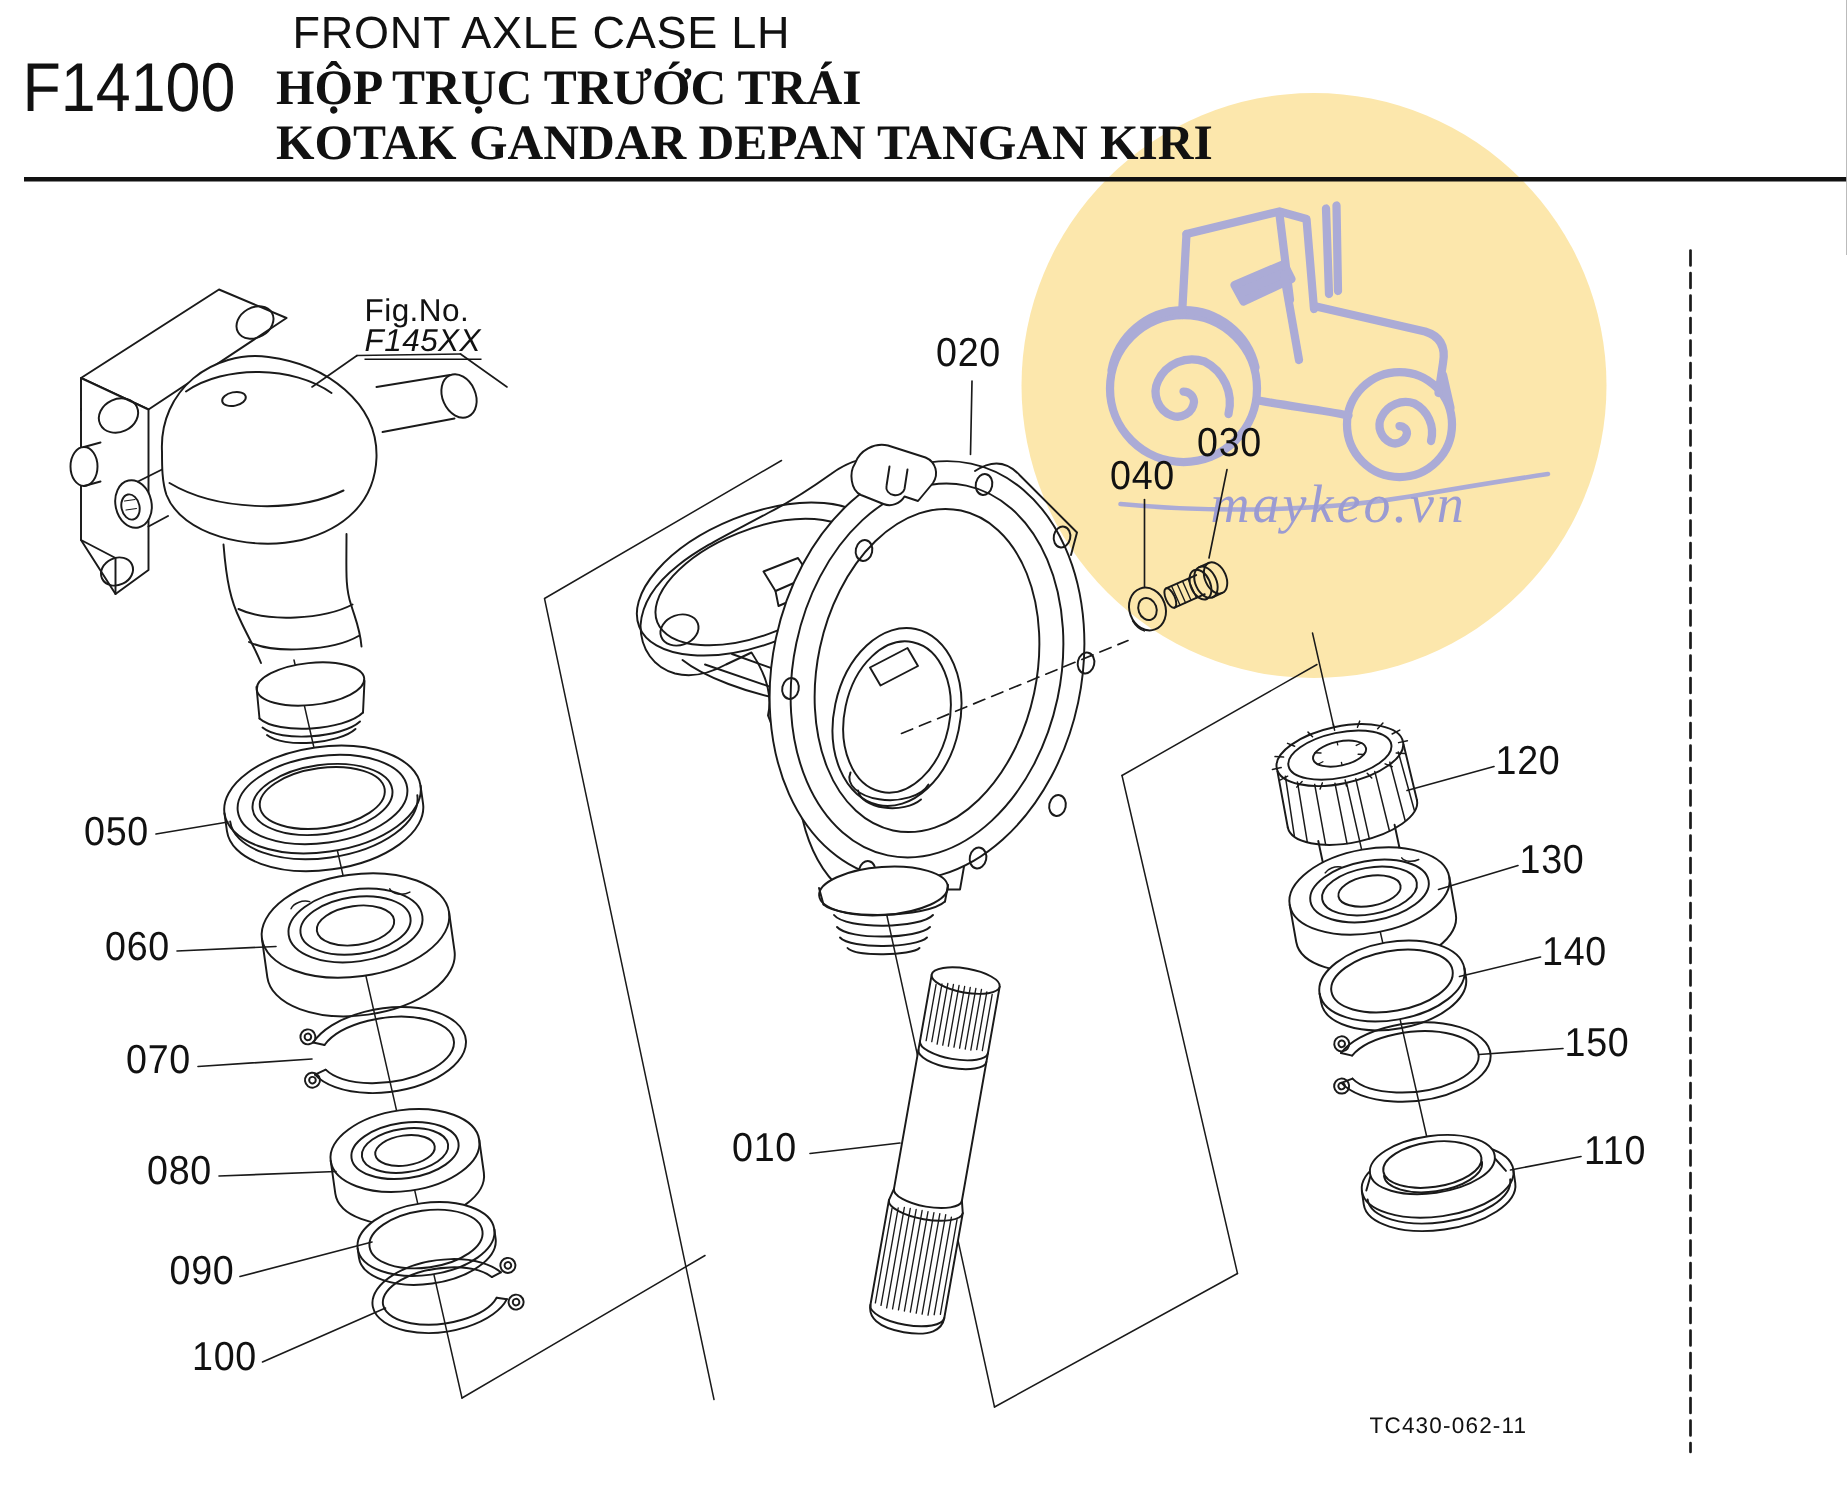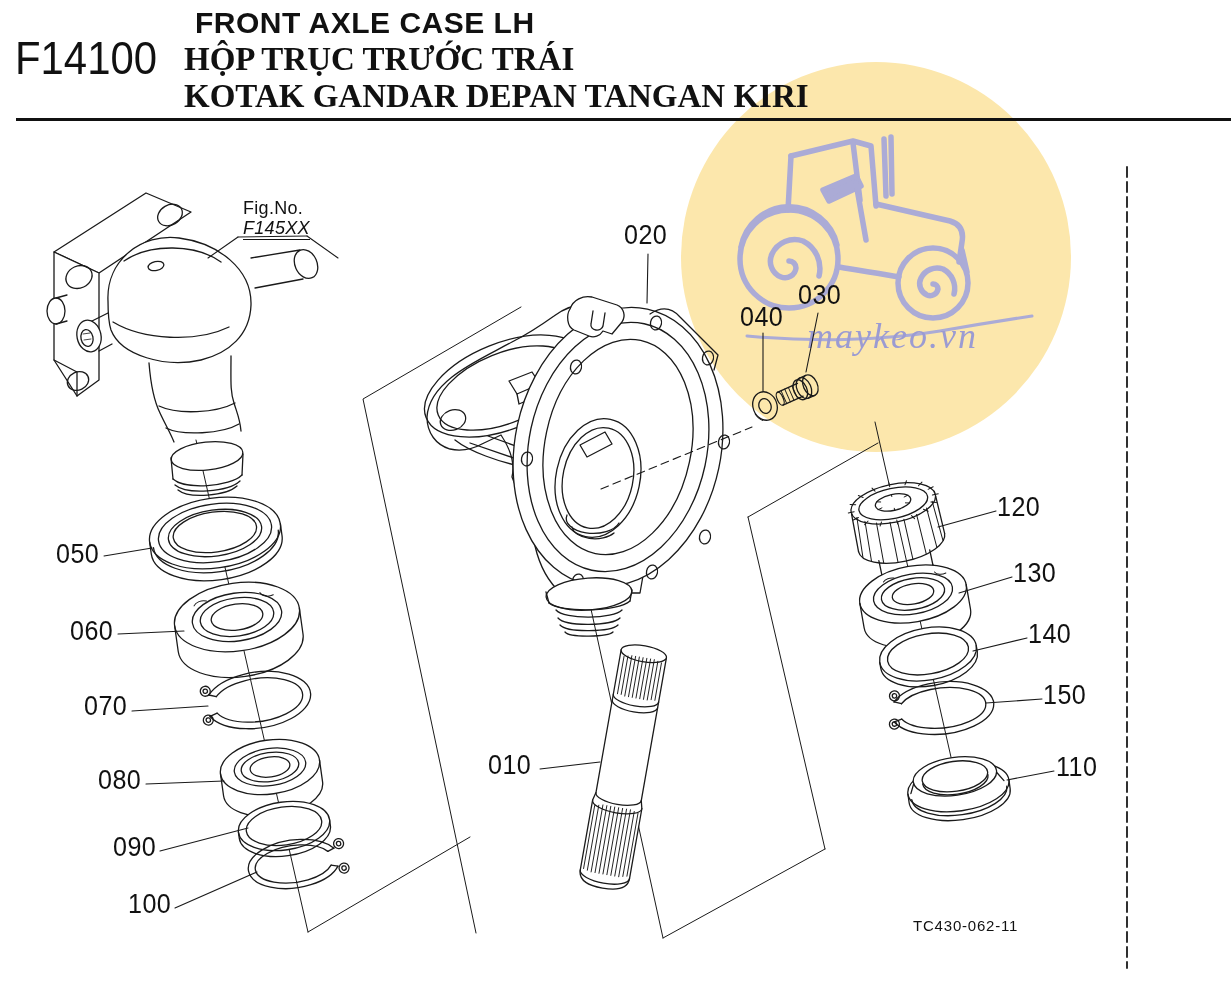--- a/index.html
+++ b/index.html
@@ -1,30 +1,30 @@
 <!DOCTYPE html>
 <html><head>
 <meta charset="utf-8">
 <style>
   html,body{margin:0;padding:0;background:#888;}
   .page{position:relative;width:1231px;height:1008px;background:#fff;overflow:hidden;
         font-family:"Liberation Sans", sans-serif;color:#111;}
   .abs{position:absolute;}
   .hdr-code{left:15px;top:31px;font-size:46px;font-weight:400;letter-spacing:0px;
             transform:scaleX(0.91);transform-origin:left top;white-space:nowrap;}
-  .hdr-t1{left:195px;top:6px;font-size:30px;font-weight:bold;letter-spacing:0.5px;white-space:nowrap;}
+  .hdr-t1{left:195px;top:6px;font-size:30px;font-weight:normal;letter-spacing:0.5px;white-space:nowrap;}
   .hdr-serif{font-family:"Liberation Serif","DejaVu Serif",serif;font-weight:bold;white-space:nowrap;}
   .hdr-t2{left:184px;top:41px;font-size:33px;}
   .hdr-t3{left:184px;top:78px;font-size:33px;}
   .hdr-rule{left:16px;top:118px;right:0;height:3px;background:#111;}
   .plabel{font-size:27px;line-height:27px;letter-spacing:0.5px;transform:scaleX(0.93);
           transform-origin:left top;white-space:nowrap;}
-  .figref{font-size:18px;line-height:20px;letter-spacing:0.3px;white-space:nowrap;}
+  .figref{font-size:21px;line-height:20px;letter-spacing:0.3px;white-space:nowrap;}
   .figref .u{border-bottom:1.6px solid #111;padding-bottom:1px;font-style:italic;}
-  .tccode{font-size:15px;letter-spacing:0.8px;white-space:nowrap;}
+  .tccode{font-size:15px;letter-spacing:0.8px;white-space:nowrap;margin-top:25px;}
   .footer-models{font-size:23px;letter-spacing:0.2px;white-space:nowrap;}
   svg{position:absolute;left:0;top:0;}
   .txt-layer{z-index:3;}
 </style>
 </head>
 <body>
 
 <div class="page">
 
   <svg width="1231" height="1008" viewBox="0 0 1231 1008">

